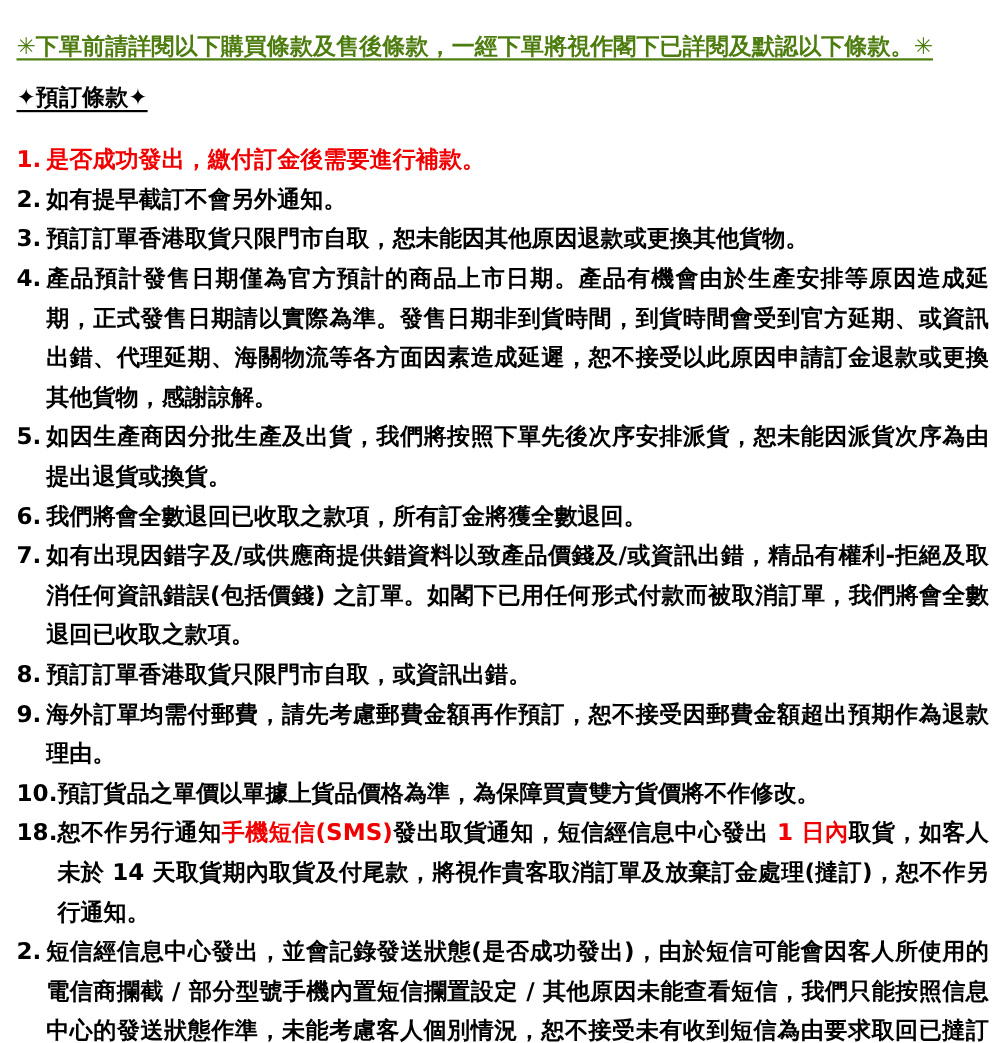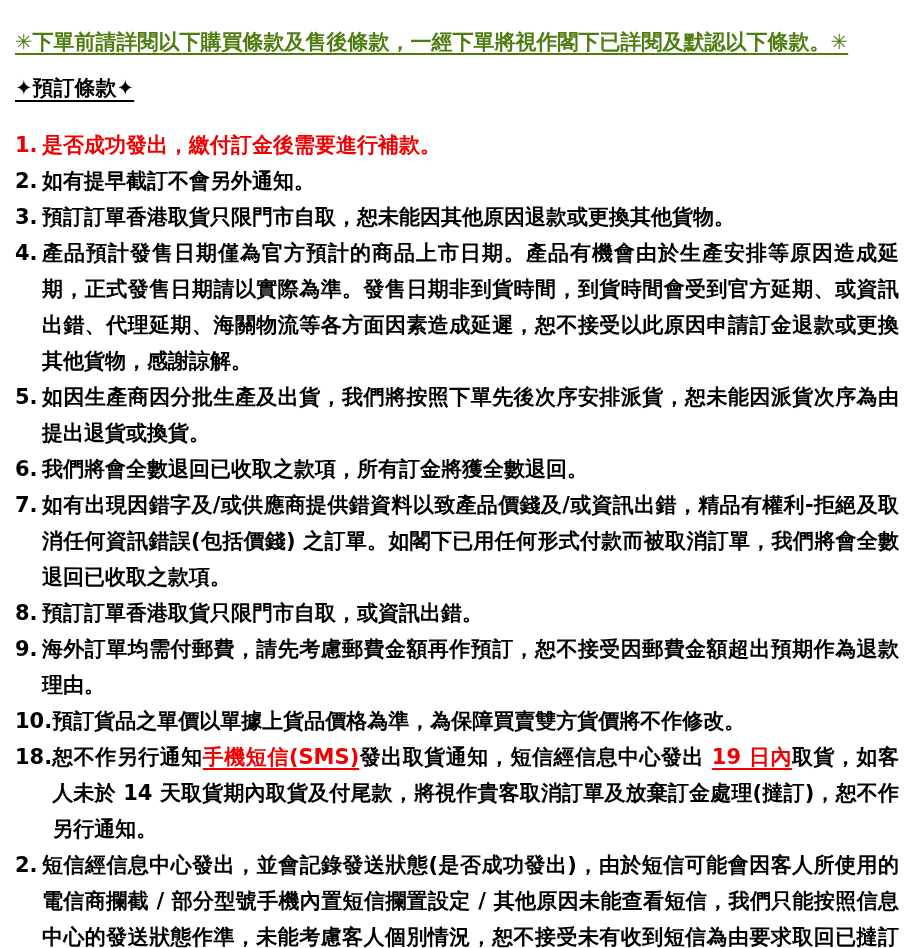--- a/index.html
+++ b/index.html
@@ -52,21 +52,20 @@
     flex: 1;
     text-align: justify;
   }
   .term.red-item,
   .term.red-item .num,
   .term.red-item .content {
     color: #f00000;
   }
   .seg-red-underline {
     color: #f00000;
-    text-decoration: underline;
     text-underline-offset: 4px;
   }
 </style>
 </head>
 <body>
 
 <div class="doc">
   <div class="notice">✳下單前請詳閱以下購買條款及售後條款，一經下單將視作閣下已詳閱及默認以下條款。✳</div>
 
   <div>
@@ -109,20 +108,20 @@
       <li class="term">
         <span class="num">9.</span>
         <span class="content"><span>海外訂單均需付郵費，請先考慮郵費金額再作預訂，恕不接受因郵費金額超出預期作為退款理由。</span></span>
       </li>
       <li class="term">
         <span class="num">10.</span>
         <span class="content"><span>預訂貨品之單價以單據上貨品價格為準，為保障買賣雙方貨價將不作修改。</span></span>
       </li>
       <li class="term">
         <span class="num">18.</span>
-        <span class="content"><span>恕不作另行通知</span><span class="seg-red-underline">手機短信(SMS)</span><span>發出取貨通知，短信經信息中心發出 </span><span class="seg-red-underline">19 日內</span><span>取貨，如客人未於 14 天取貨期內取貨及付尾款，將視作貴客取消訂單及放棄訂金處理(撻訂)，恕不作另行通知。</span></span>
+        <span class="content"><span>恕不作另行通知</span><span class="seg-red-underline">手機短信(SMS)</span><span>發出取貨通知，短信經信息中心發出 </span><span class="seg-red-underline">1 日內</span><span>取貨，如客人未於 14 天取貨期內取貨及付尾款，將視作貴客取消訂單及放棄訂金處理(撻訂)，恕不作另行通知。</span></span>
       </li>
       <li class="term">
         <span class="num">2.</span>
         <span class="content"><span>短信經信息中心發出，並會記錄發送狀態(是否成功發出)，由於短信可能會因客人所使用的電信商攔截 / 部分型號手機內置短信攔置設定 / 其他原因未能查看短信，我們只能按照信息中心的發送狀態作準，未能考慮客人個別情況，恕不接受未有收到短信為由要求取回已撻訂的貨物或訂金。</span></span>
       </li>
     </ol>
 </div>
 
 </body></html>

